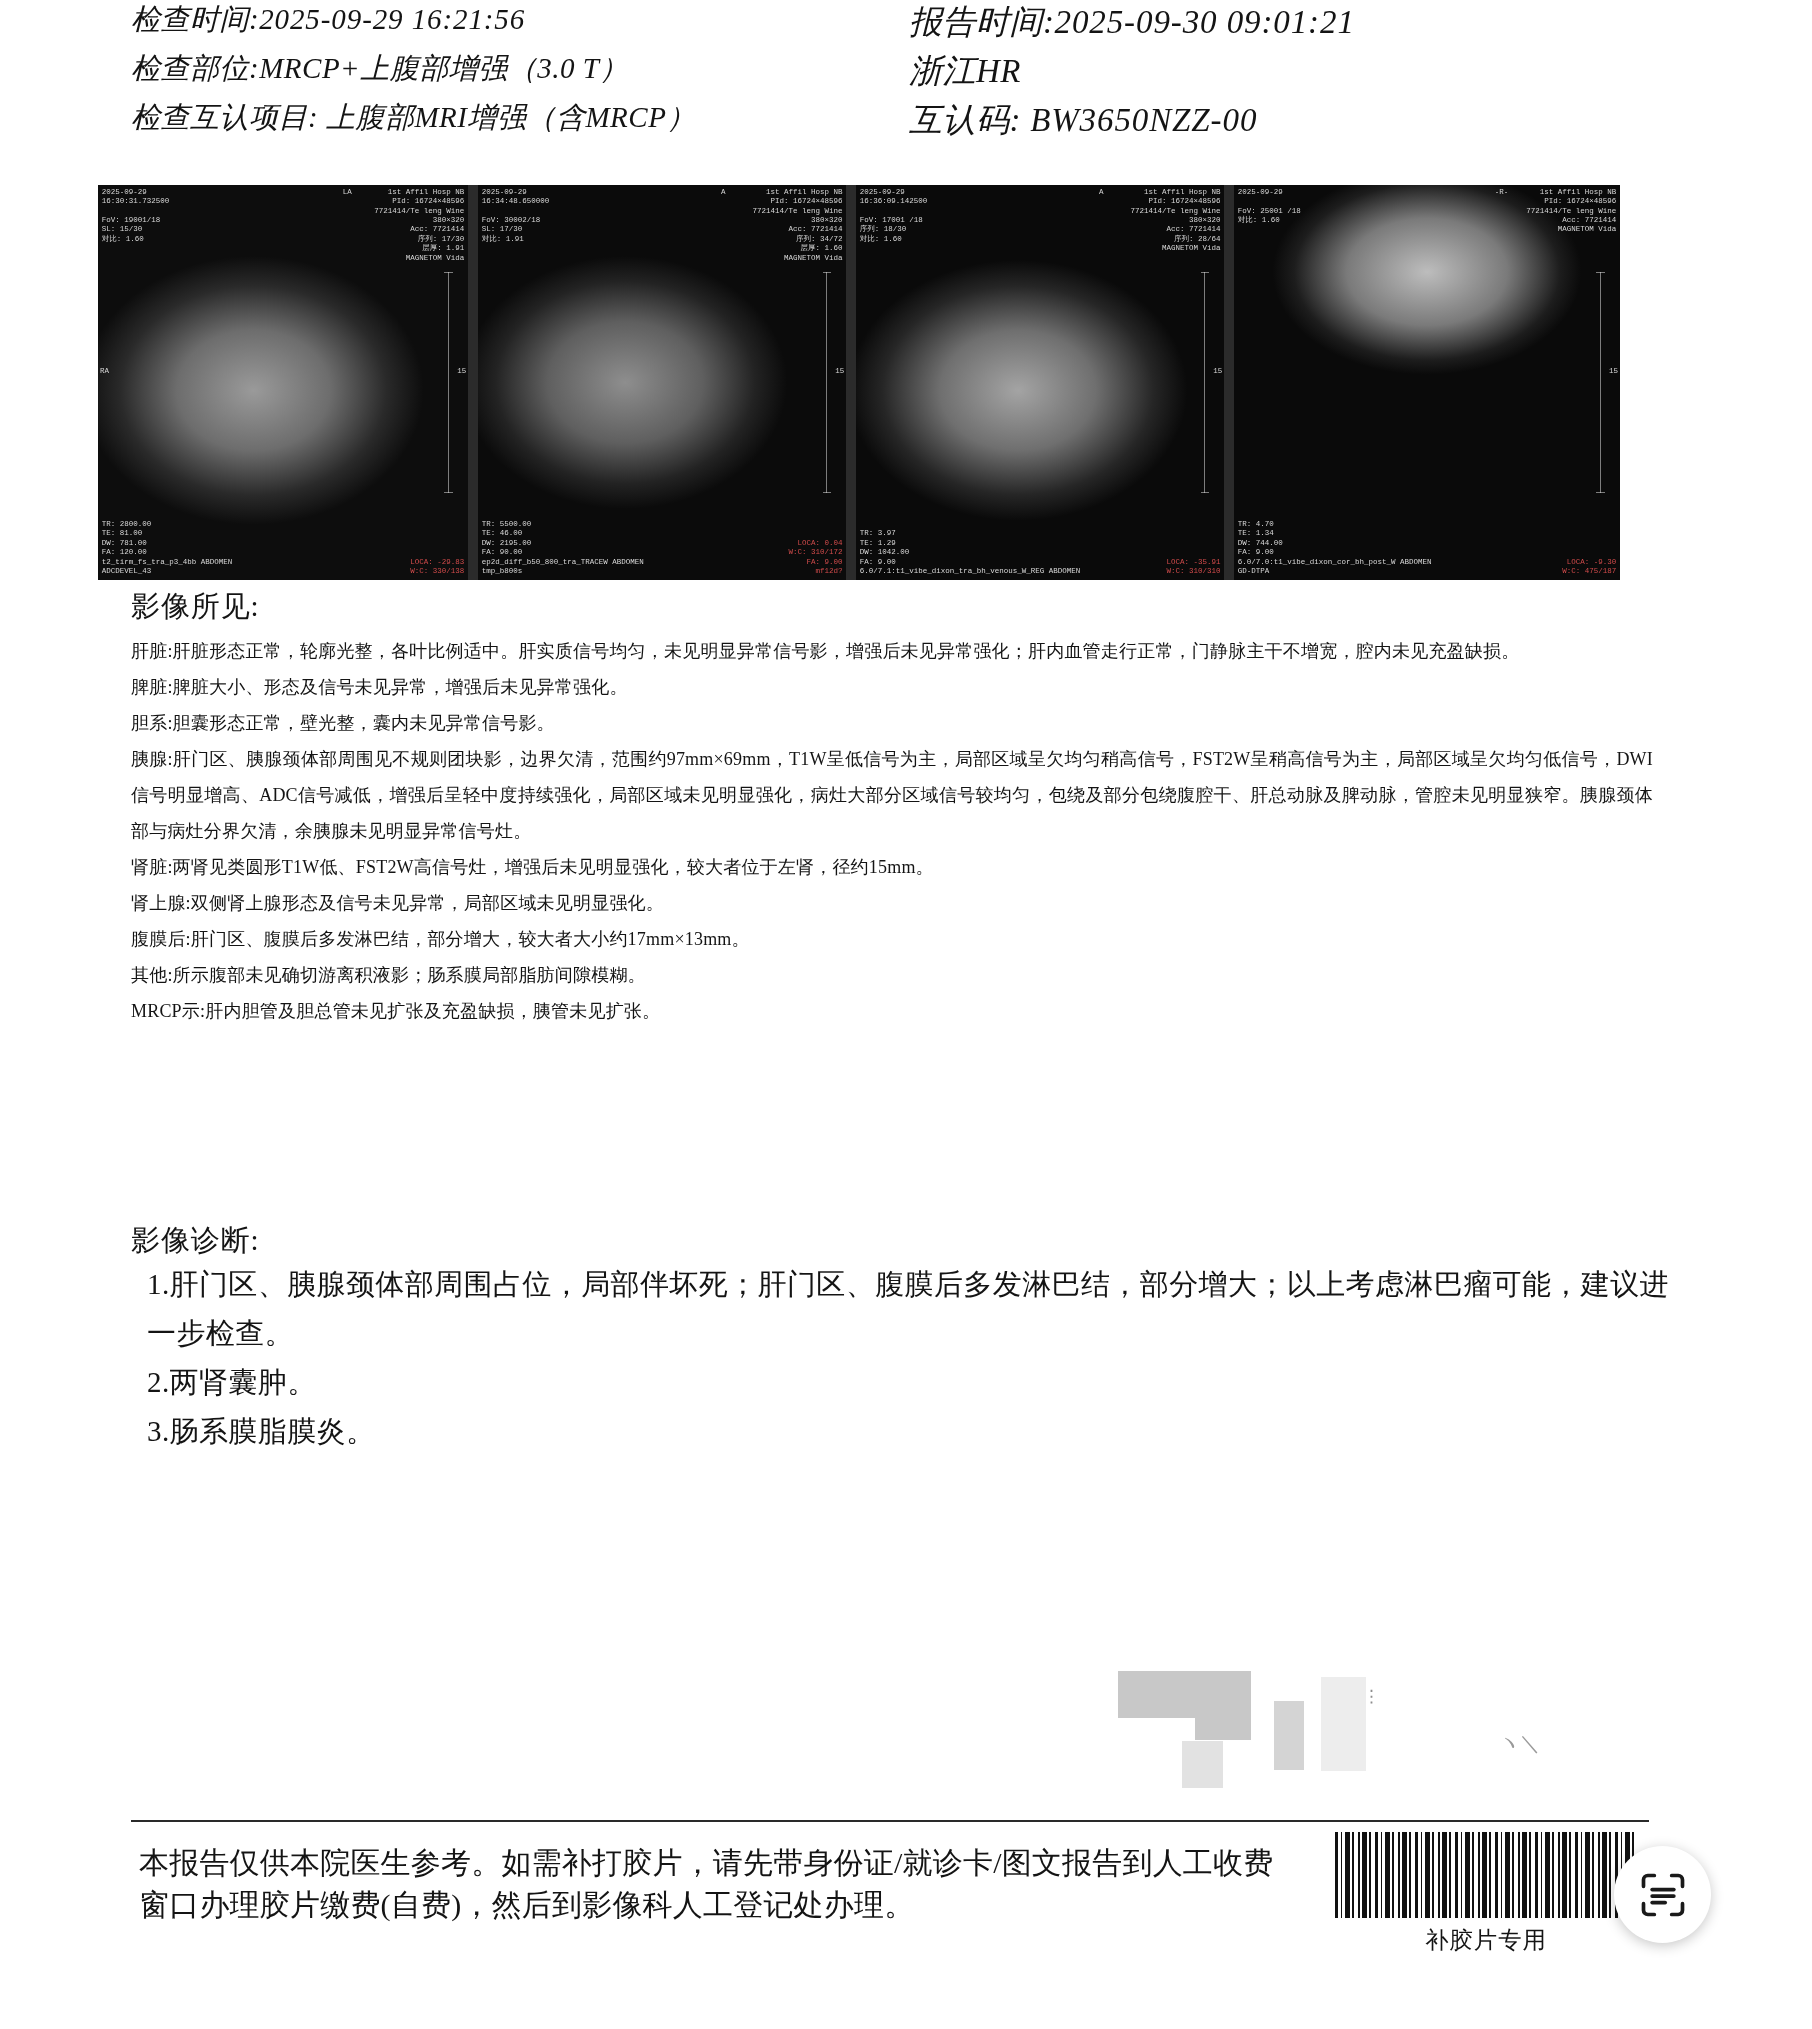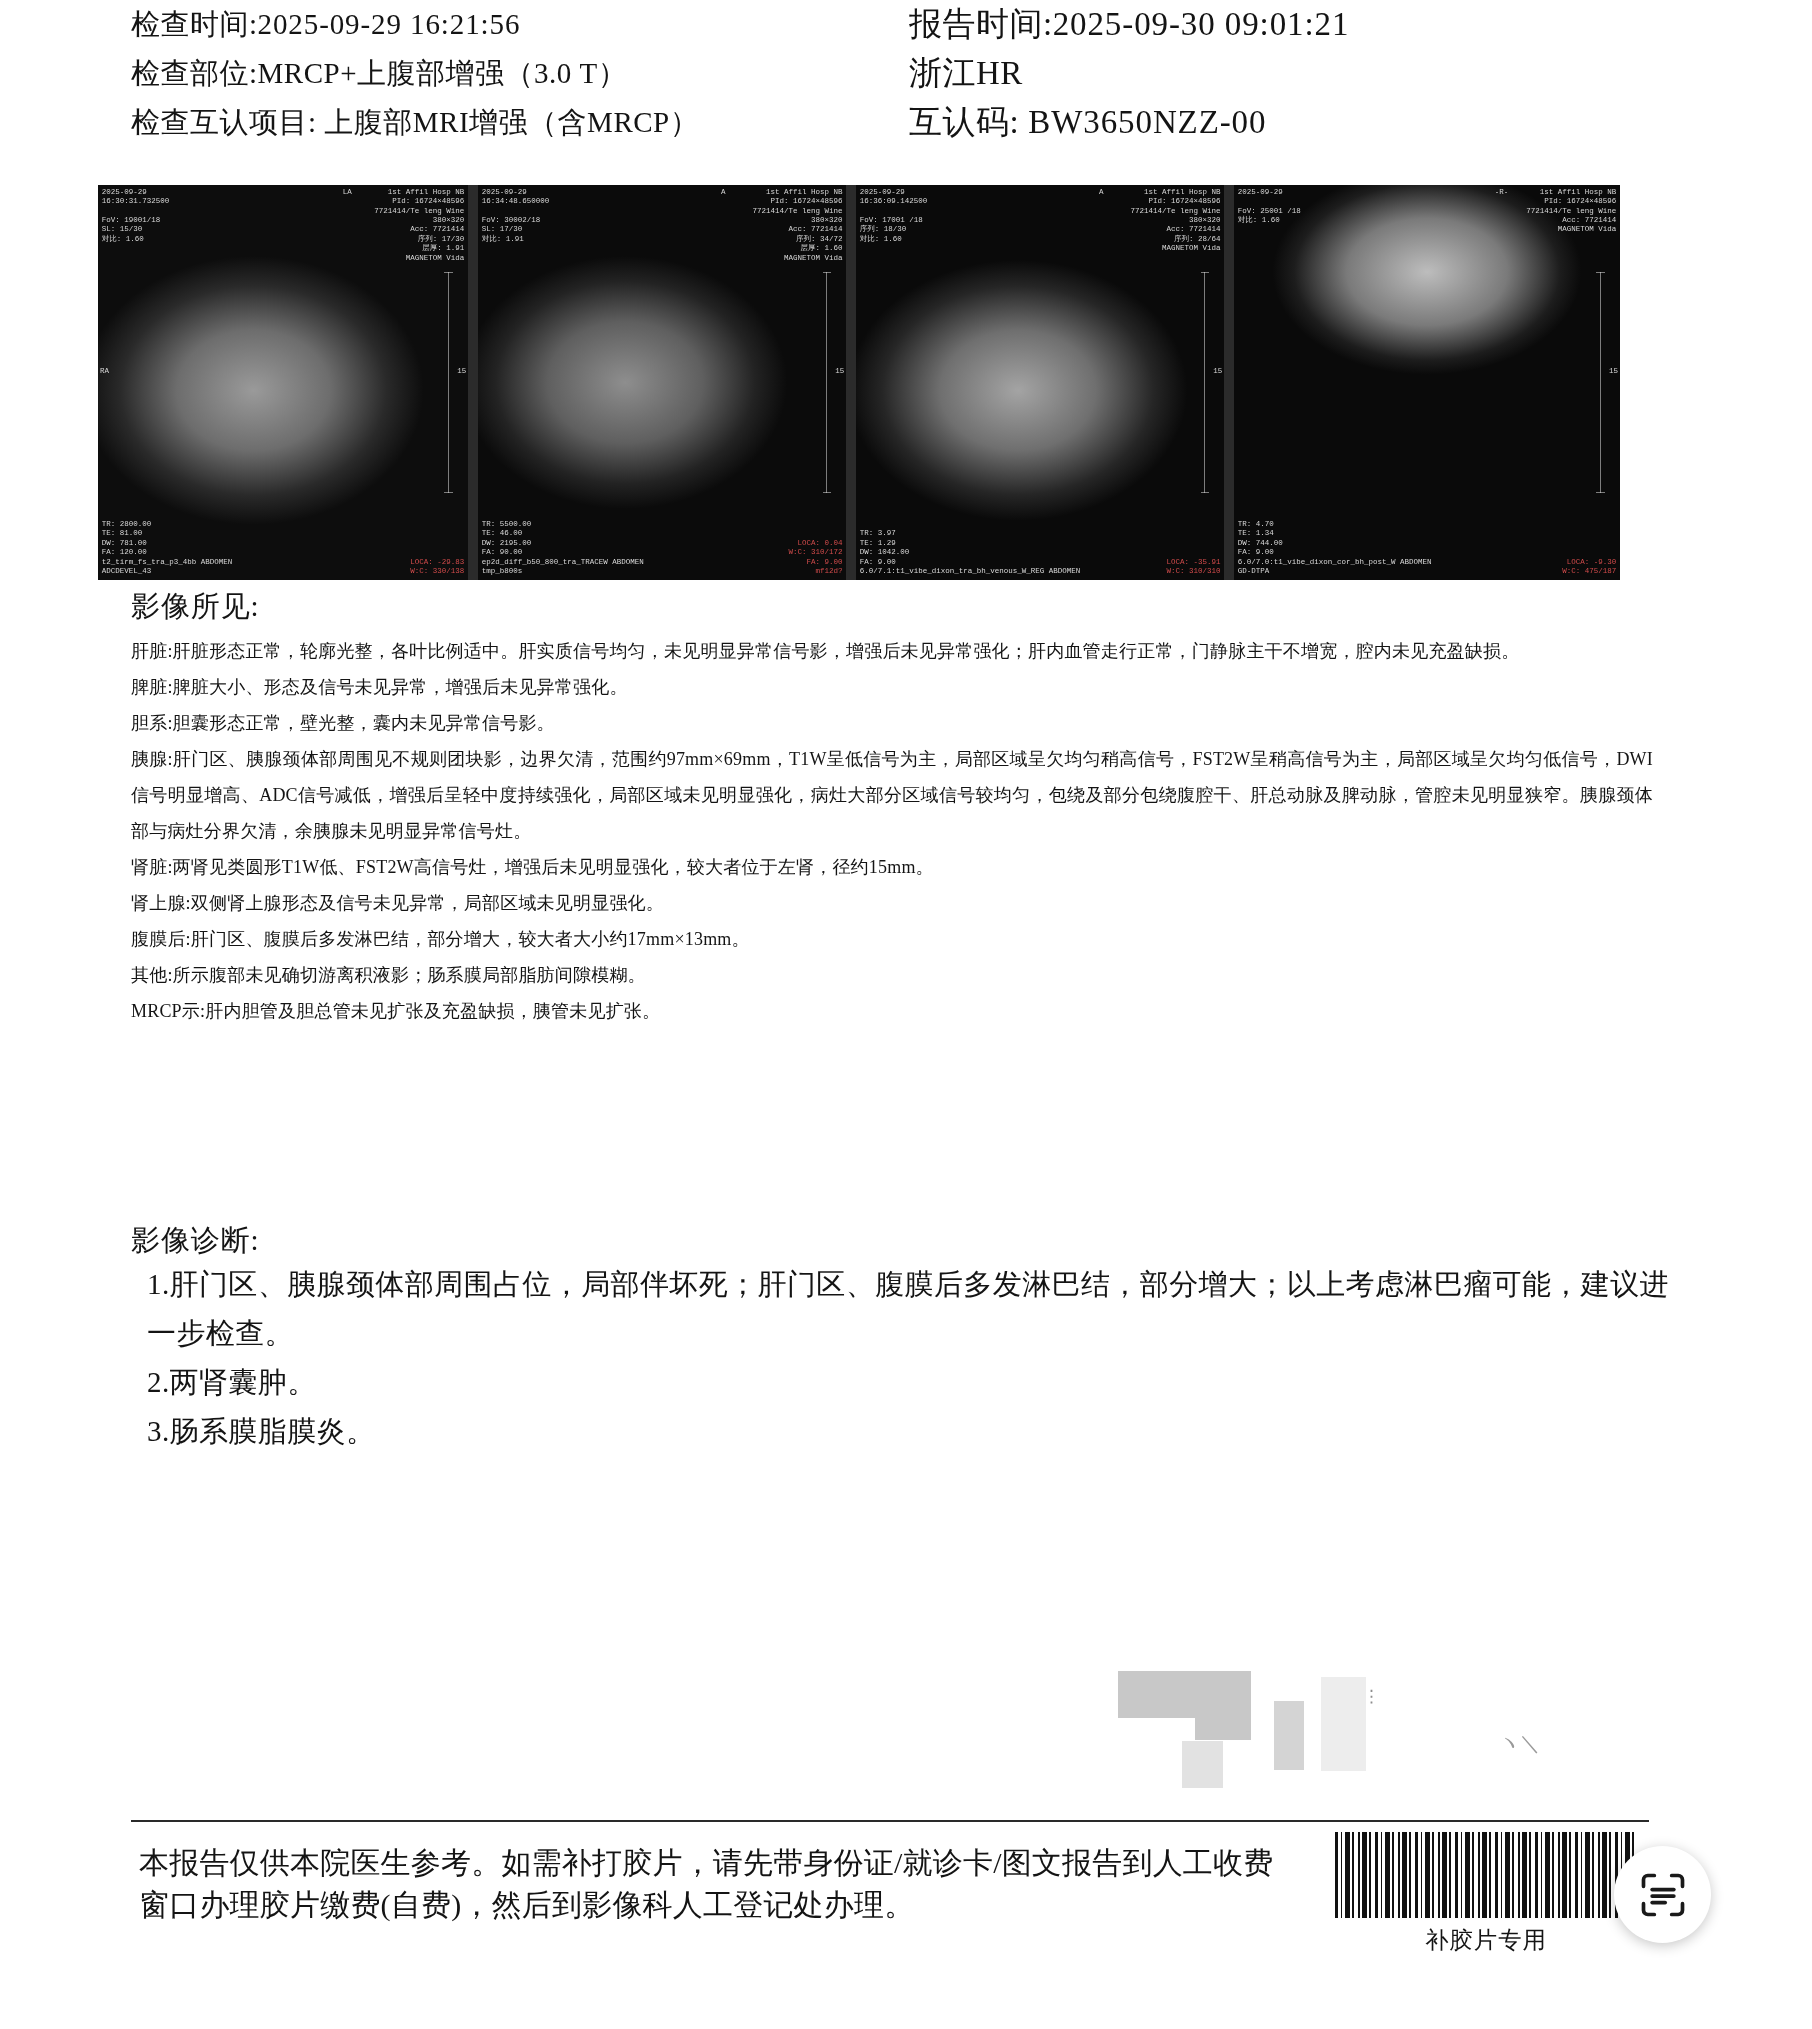--- a/index.html
+++ b/index.html
@@ -24,22 +24,23 @@
 
   
   .meta {
     position: absolute;
     left: 131px;
     top: 0px;
     width: 1555px;
   }
   .meta-row {
     display: flex;
-    align-items: center;
+    align-items: flex-start;
     height: 49px;
+    font-style: italic;
   }
   .meta-col-l {
     width: 778px;
     font-size: 29px;
     letter-spacing: 0.5px;
     white-space: nowrap;
   }
   .meta-col-r {
     font-size: 33px;
     letter-spacing: 0.5px;

